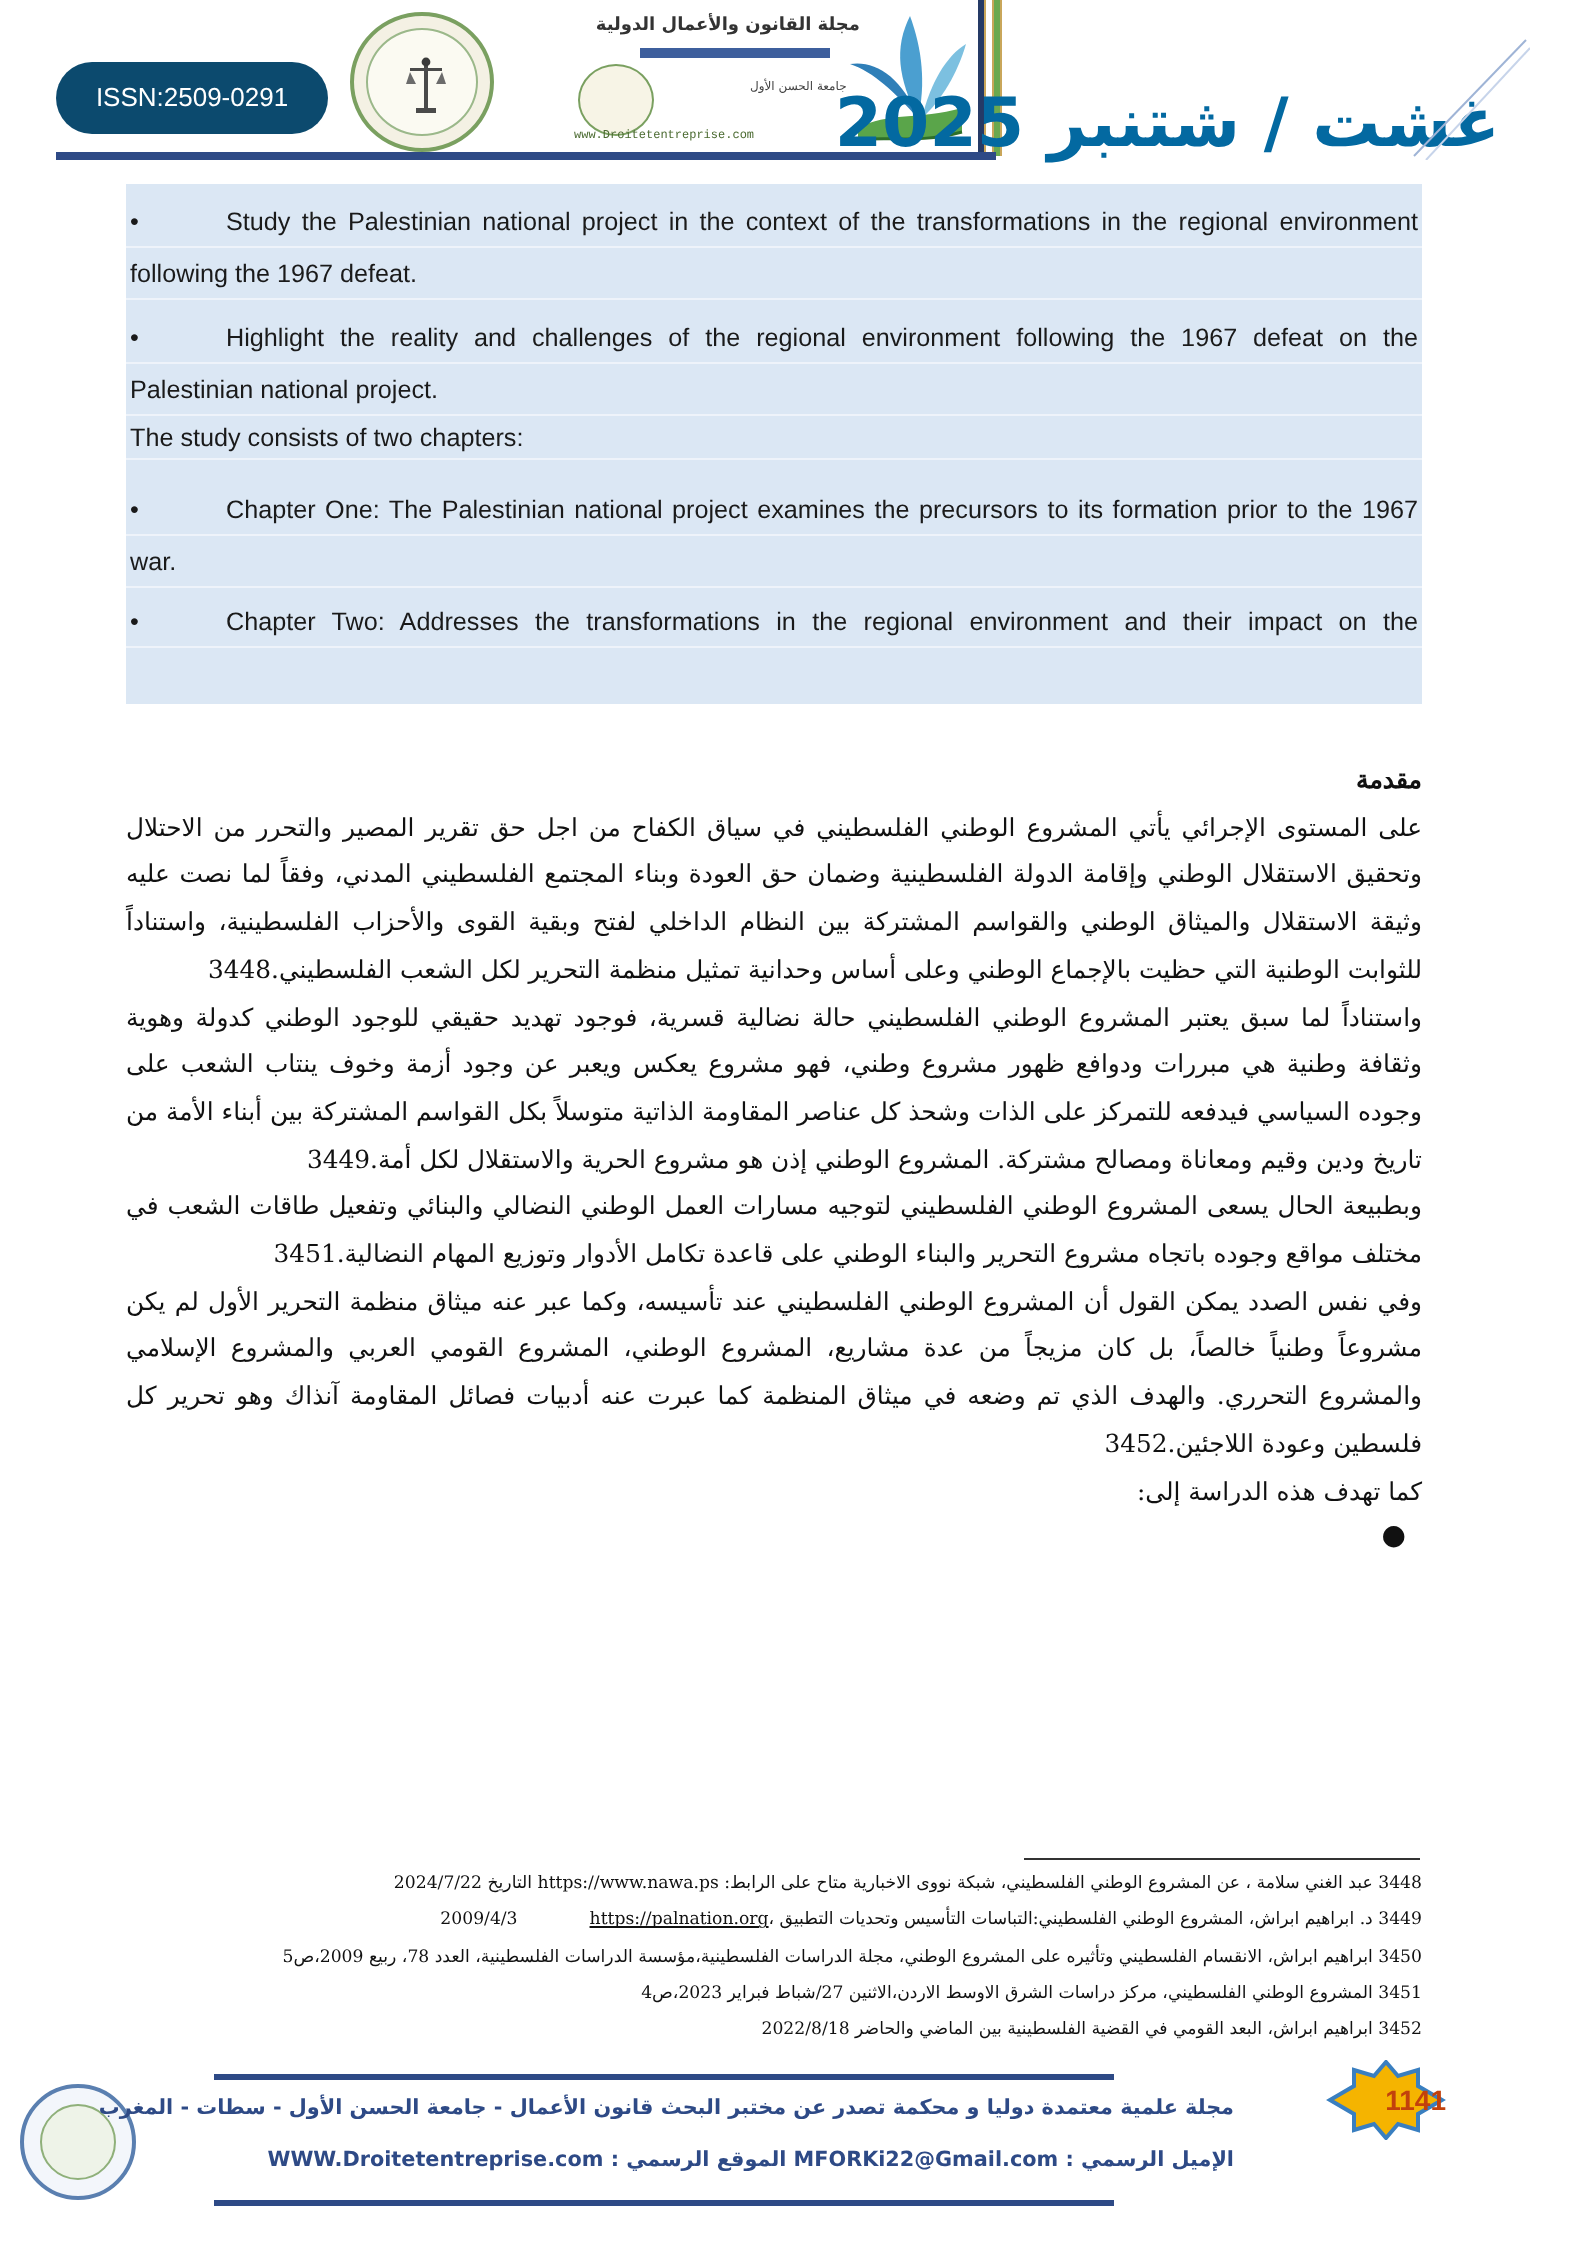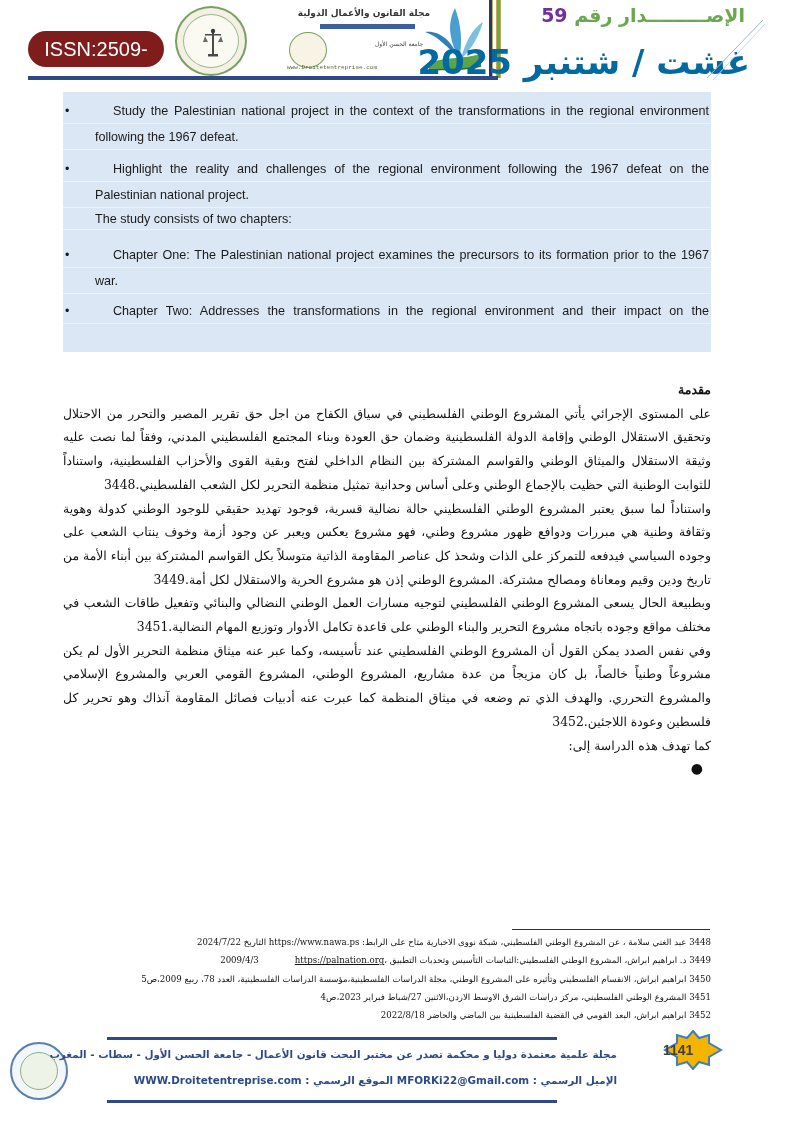--- a/index.html
+++ b/index.html
@@ -3,22 +3,22 @@
 <meta charset="utf-8">
 <style>
   * { box-sizing: border-box; margin: 0; padding: 0; }
   html, body { width: 794px; height: 1123px; background: #ffffff; overflow: hidden; }
   body { position: relative; font-family: "DejaVu Sans", sans-serif; color: #111; }
 
   
   .header { position: absolute; left: 0; top: 0; width: 794px; height: 90px; }
   .issn {
     position: absolute; left: 28px; top: 31px; width: 136px; height: 36px;
-    background: #7f1d1d; border-radius: 18px; color: #fff;
-    font-family: "Liberation Sans", sans-serif; font-size: 20px; line-height: 36px; text-align: center;
+    background: #0c4a6e; border-radius: 18px; color: #fff;
+    font-family: "Liberation Sans", sans-serif; font-size: 13px; line-height: 36px; text-align: center;
   }
   .lab-logo {
     position: absolute; left: 175px; top: 6px; width: 72px; height: 70px; border-radius: 50%;
     border: 2px solid #7aa060; background: #f4f1e4; overflow: hidden;
   }
   .lab-logo .ring { position:absolute; inset:6px; border-radius:50%; border:1px solid #9bb88a; background:#fbfaf2; }
   .lab-logo .scale { position:absolute; left:26px; top:20px; width:20px; height:30px; }
   .journal-logo { position: absolute; left: 285px; top: 4px; width: 200px; height: 72px; }
   .journal-logo .jt { position:absolute; right:55px; top:4px; font-size:9px; color:#333; font-weight:bold; direction:rtl; white-space:nowrap; }
   .journal-logo .jbar { position:absolute; left:35px; top:20px; width:95px; height:5px; background:#3e5f9d; }
@@ -42,21 +42,21 @@
   .header-rule { position: absolute; left: 28px; top: 76px; width: 470px; height: 4px; background: #2e4a86; }
 
   
   .eng-box {
     position: absolute; left: 63px; top: 92px; width: 648px; height: 260px;
     background: #dbe7f4; font-family: "Liberation Sans", sans-serif; font-size: 12.6px; color: #1a1a1a;
   }
   .eng-row { position: absolute; left: 0; width: 648px; height: 26px; line-height: 26px; border-bottom: 1px solid #eef3fa; white-space: nowrap; }
   .eng-row .bullet { position:absolute; left:2px; top:0; }
   .eng-row .txt { position:absolute; left:50px; right:2px; text-align: justify; text-align-last: justify; }
-  .eng-row .cont { position:absolute; left:2px;margin-left:30px; }
+  .eng-row .cont { position:absolute; left:2px; }
 
   
   .ar-body {
     position: absolute; left: 63px; top: 378px; width: 648px;
     direction: rtl; text-align: justify; font-family: "DejaVu Serif", serif; font-size: 12.4px;
     line-height: 23.7px; color: #111;
   }
   .ar-title { font-weight: bold; font-size: 12.5px; }
   .ar-p { text-align: justify; }
   .ar-bullet-item { position: relative; padding-right: 38px; }
@@ -82,22 +82,22 @@
     position: absolute; left: 107px; top: 1048px; width: 510px; direction: rtl; text-align: right;
     font-family: "DejaVu Sans", sans-serif; font-weight: bold; font-size: 10.4px; color: #2e4a86; white-space: nowrap;
   }
   .foot-line2 {
     position: absolute; left: 107px; top: 1074px; width: 510px; direction: rtl; text-align: right;
     font-family: "DejaVu Sans", sans-serif; font-weight: bold; font-size: 10.4px; color: #2e4a86; white-space: nowrap;
   }
   .foot-line2 .lat { font-family: "DejaVu Sans", sans-serif; direction: ltr; unicode-bidi: embed; }
   .page-badge { position: absolute; left: 663px; top: 1030px; width: 60px; height: 40px; }
   .page-badge .pnum {
-    position:absolute; left:0; top:0; width:60px; height:40px; line-height:40px; text-align:left;
-    font-family:"Liberation Sans", sans-serif; font-weight:bold; font-size:14px; color:#404040;
+    position:absolute; left:0; top:0; width:60px; height:40px; line-height:40px; text-align:right;
+    font-family:"Liberation Sans", sans-serif; font-weight:bold; font-size:14px; color:#c2410c;
   }
 </style>
 </head>
 <body>
 
 <div class="header">
   <div class="issn">ISSN:2509-0291</div>
 
   <div class="lab-logo">
     <div class="ring"></div>
@@ -123,24 +123,20 @@
       <path d="M10 60 C25 52 40 56 62 50 L62 62 C40 68 25 64 10 66 Z" fill="#5aa54a"></path>
       <path d="M10 66 C25 64 40 68 62 62" stroke="#2e6f2a" stroke-width="1.5" fill="none"></path>
     </svg>
   </div>
 
   <div class="vbars">
     <div class="b1"></div>
     <div class="b2"></div>
   </div>
 
-  <div class="issue-line">
-    <span>الإصـــــــــدار رقم</span>
-    <span class="num">59</span>
-  </div>
   <div class="date-line">غشت / شتنبر 2025</div>
 
   <svg class="diag" viewBox="0 0 60 62">
     <line x1="58" y1="2" x2="2" y2="60" stroke="#9fb4d6" stroke-width="1"></line>
     <line x1="60" y1="6" x2="8" y2="62" stroke="#c7d4ea" stroke-width="1"></line>
   </svg>
 
   <div class="header-rule"></div>
 </div>
 

